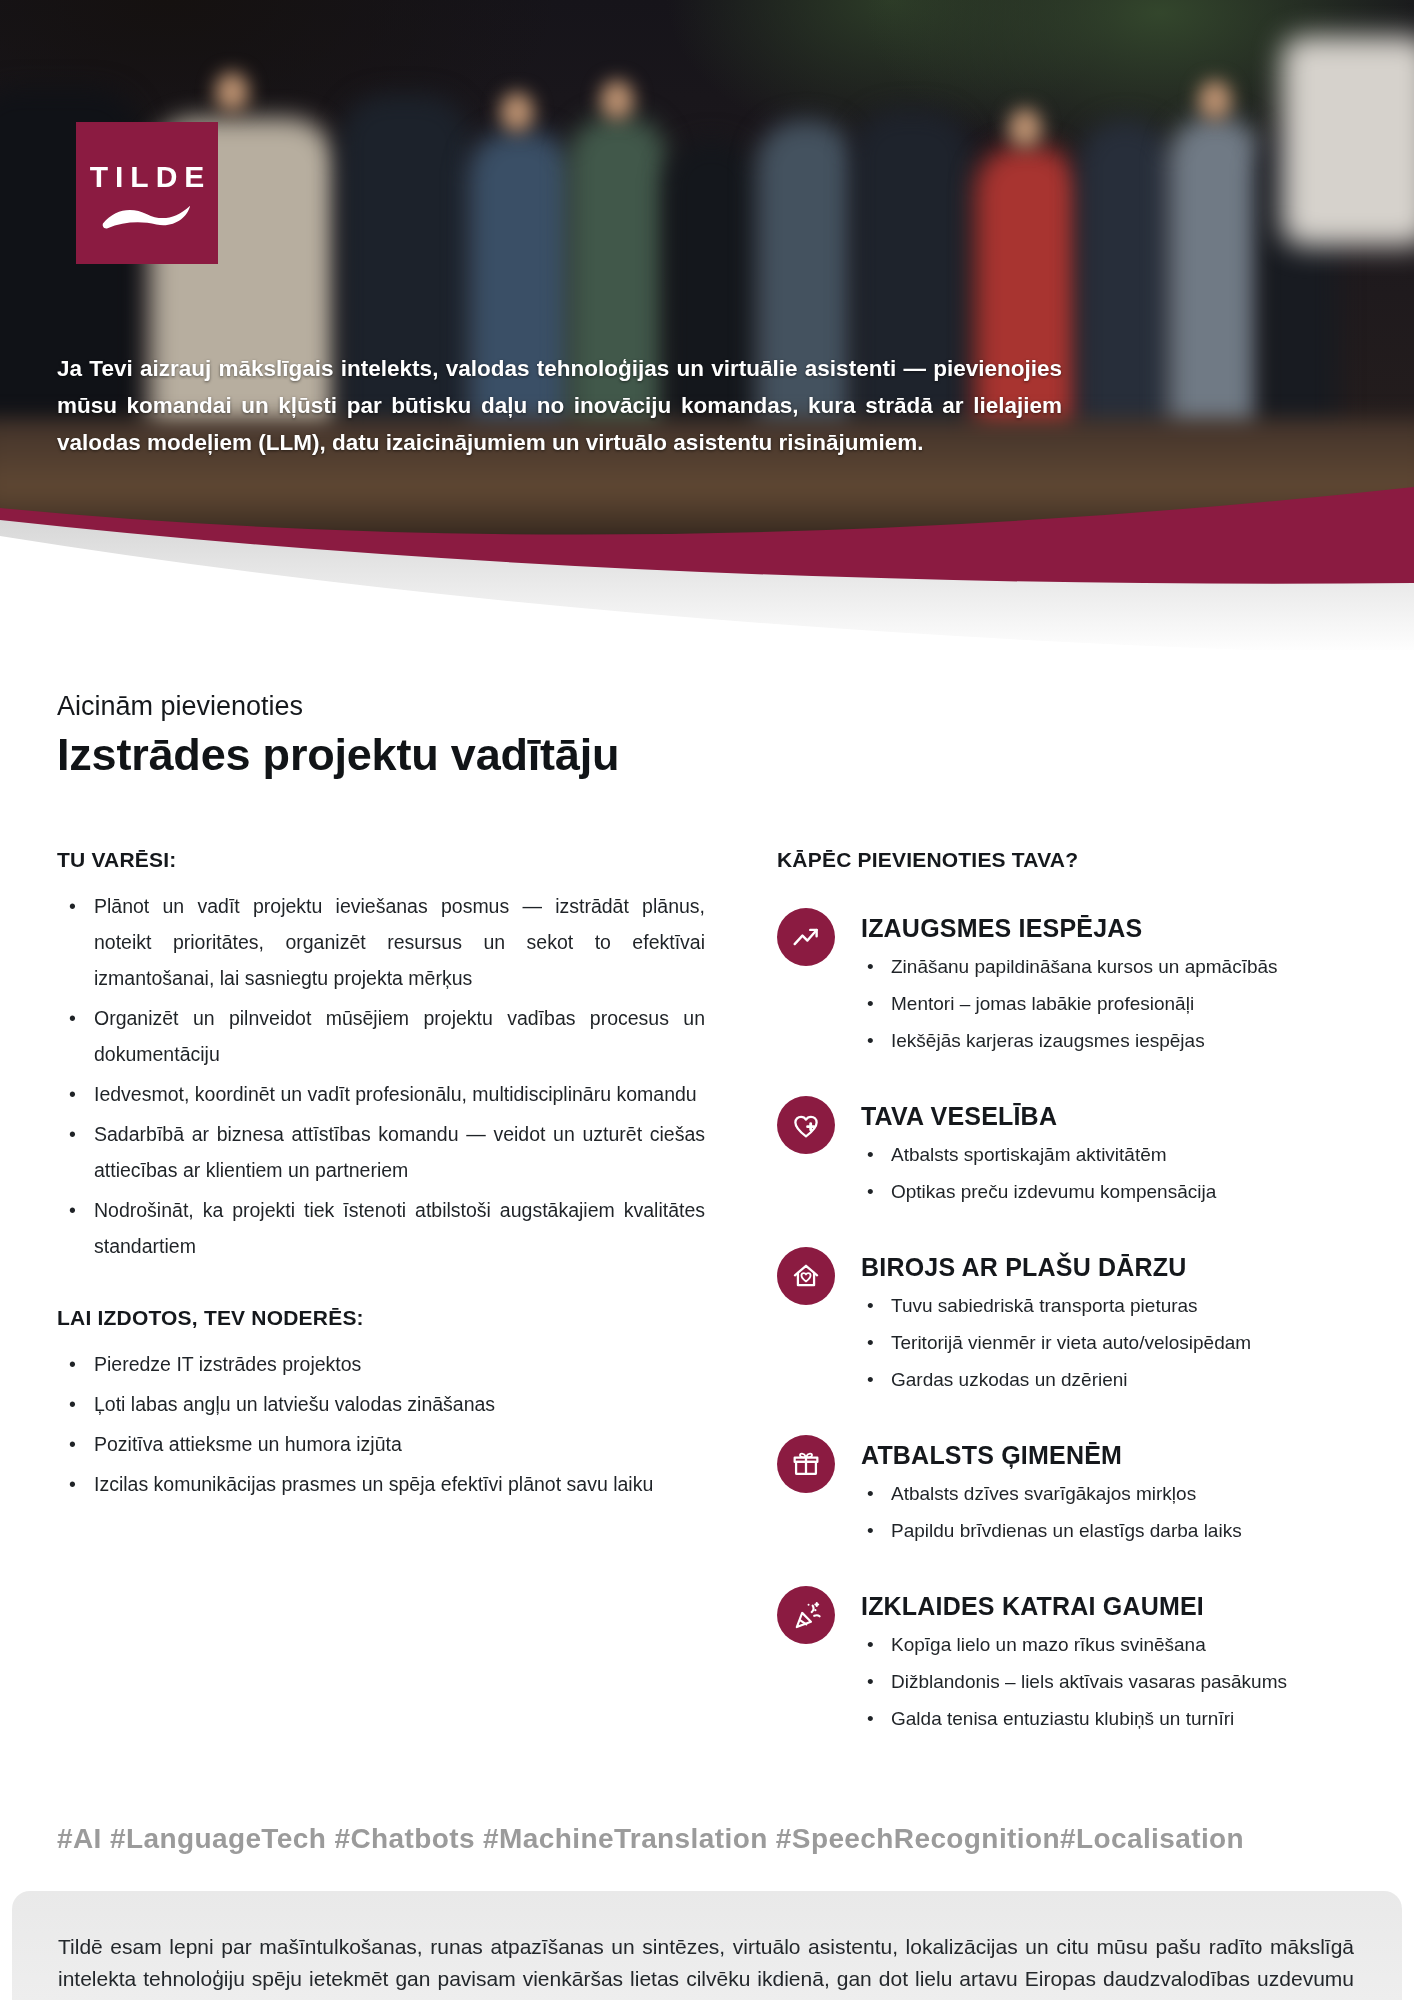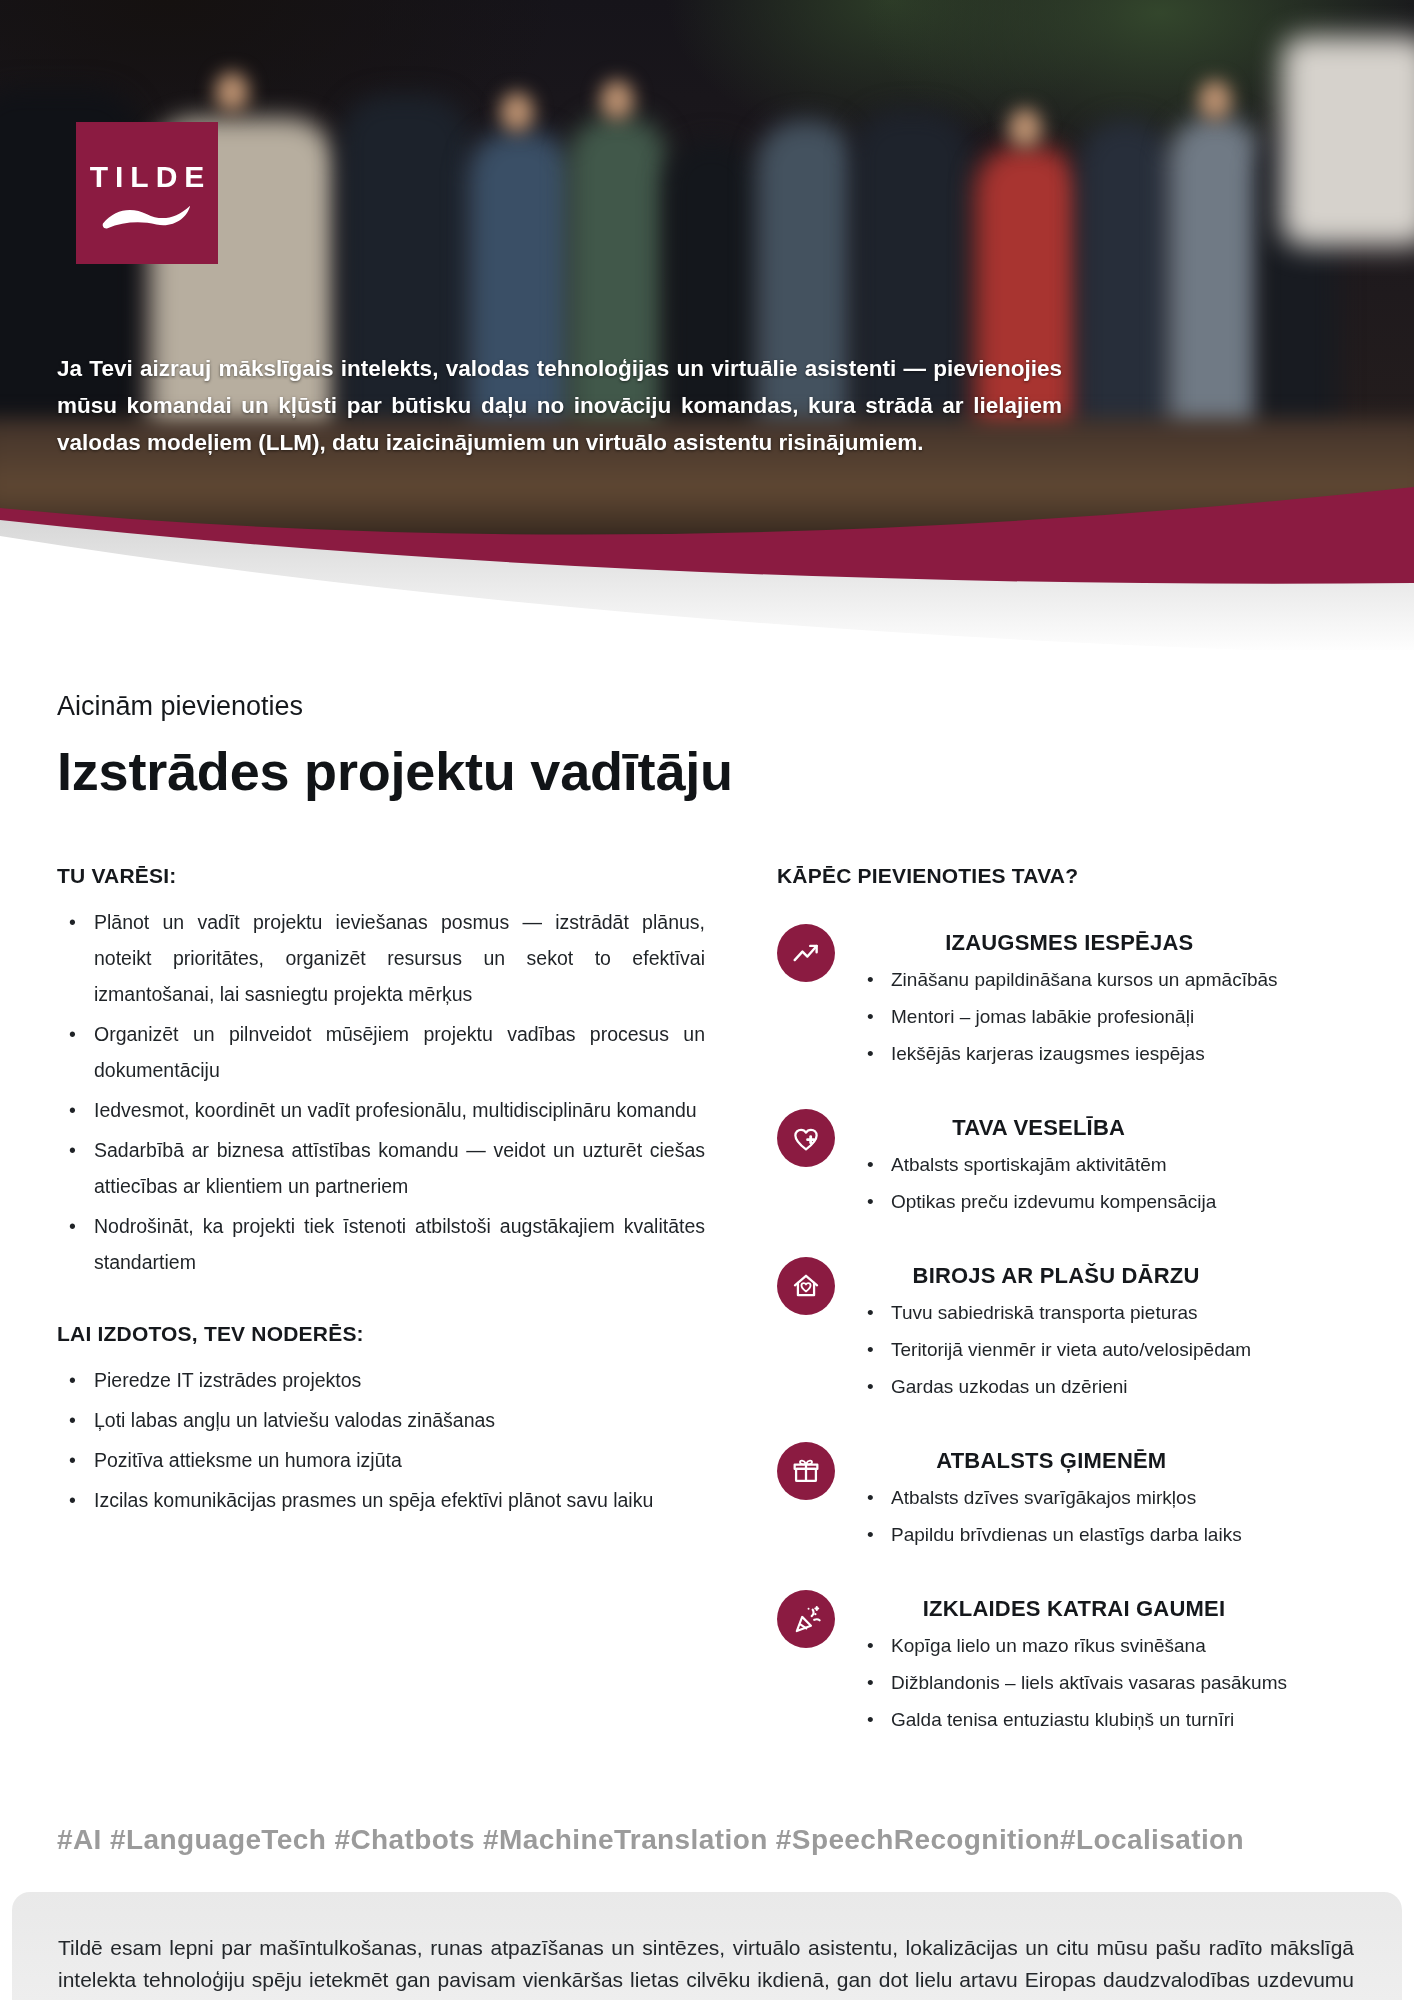--- a/index.html
+++ b/index.html
@@ -39,21 +39,21 @@
     position:absolute;left:57px;top:350px;width:1005px;z-index:5;margin:0;
     color:#ffffff;font-size:22.5px;font-weight:700;line-height:37px;
     text-align:justify;text-shadow:0 1px 3px rgba(0,0,0,.55);
   }
 
   .curve{position:absolute;left:0;bottom:0;width:100%;height:200px;z-index:4;display:block;}
 
   
   .content{padding:38px 54px 0 57px;}
   .kicker{font-size:27px;color:#15181c;line-height:36px;}
-  .title{font-size:54px;font-weight:700;color:#111417;margin:20px 0 0;line-height:54px;letter-spacing:-.2px;}
+  .title{font-size:45px;font-weight:700;color:#111417;margin:4px 0 0;line-height:54px;letter-spacing:-.2px;}
 
   .cols{display:flex;margin-top:66px;}
   .col-left{width:648px;flex:0 0 648px;}
   .col-right{flex:1;margin-left:72px;}
 
   h2.sec{font-size:21px;font-weight:700;color:#15181c;margin:0 0 16px;letter-spacing:.2px;}
   .col-left h2.sec + ul{margin-bottom:0;}
   .col-left h2.sec:nth-of-type(2){margin-top:42px;}
 
   ul.blist{list-style:none;margin:0;padding:0;}
@@ -67,21 +67,21 @@
   ul.blist.small li::before{left:6px;}
 
   .benefit{display:flex;margin-top:34px;}
   .col-right h2.sec{margin-bottom:26px;}
   .icon-circle{
     flex:0 0 58px;width:58px;height:58px;border-radius:50%;
     background:var(--maroon,#8B1B41);display:flex;align-items:center;justify-content:center;
     margin-right:26px;margin-top:2px;
   }
   .icon-circle svg{width:34px;height:34px;}
-  .benefit-body h3{font-size:22px;font-weight:700;color:#15181c;margin:8px 0 6px;letter-spacing:.2px;text-align:center;}
+  .benefit-body h3{font-size:25px;font-weight:700;color:#15181c;margin:8px 0 6px;letter-spacing:.2px;}
 
   .hashtags{margin-top:85px;font-size:28px;font-weight:700;color:#9b9b9b;letter-spacing:.4px;}
 
   
   .about{
     margin:36px 12px 0;min-height:240px;border-radius:18px 18px 0 0;
     background:linear-gradient(180deg,#e9e9e9 0%,#f4f4f4 100%);
     padding:40px 48px 40px 46px;box-sizing:border-box;
   }
   .about p{

